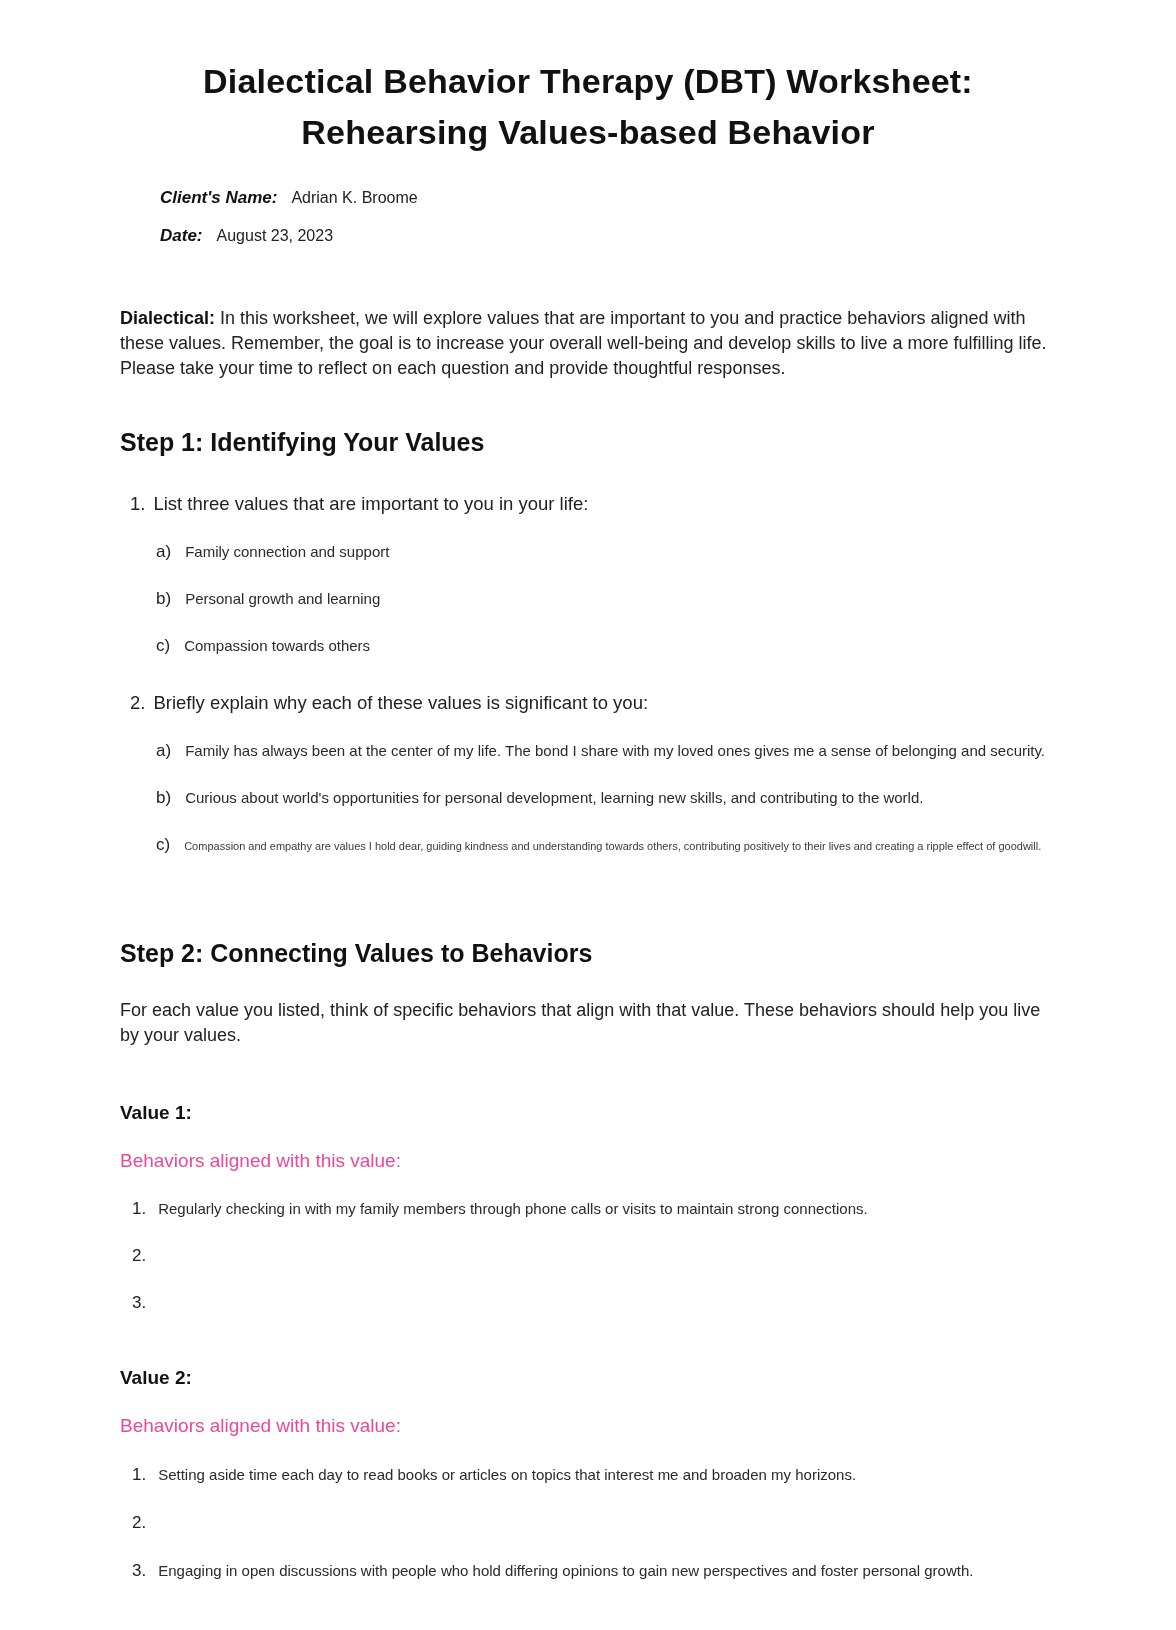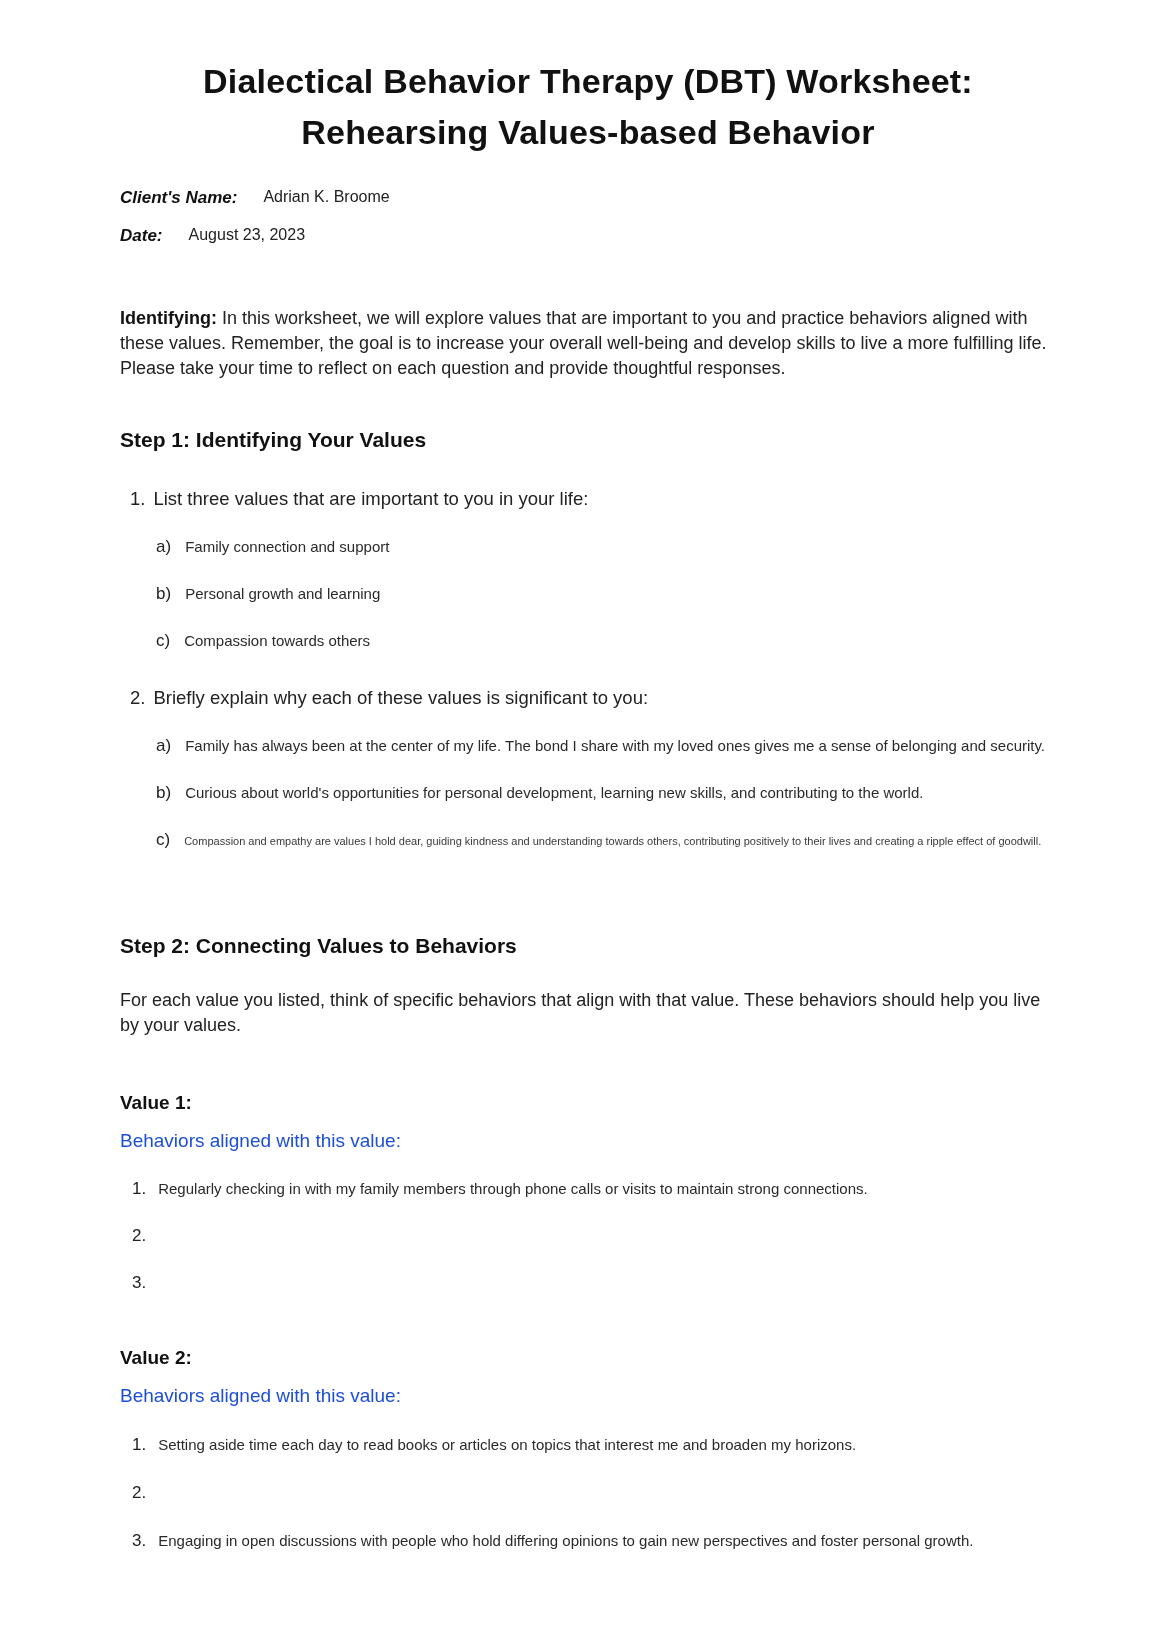--- a/index.html
+++ b/index.html
@@ -20,44 +20,45 @@
     text-align: center;
     font-size: 34px;
     font-weight: 700;
     line-height: 1.5;
     color: #111;
     letter-spacing: 0.2px;
     margin-bottom: 30px;
   }
   .field-row {
     display: flex;
-    align-items: flex-start;
-    gap: 26px;
+    align-items: center;
+    gap: 14px;
     margin-top: 18px;
+    margin-left: 40px;
   }
   .field-label {
     font-size: 17px;
     font-weight: 700;
     font-style: italic;
     color: #111;
   }
   .field-value {
     font-size: 16px;
     color: #222;
   }
   .instructions {
     margin-top: 60px;
     font-size: 18px;
     line-height: 1.4;
     color: #222;
   }
   .instructions b { color: #111; }
   .step-heading {
     margin-top: 46px;
-    font-size: 21px;
+    font-size: 25px;
     font-weight: 700;
     color: #111;
   }
   .question {
     display: flex;
     align-items: baseline;
     gap: 8px;
     margin-top: 36px;
     padding-left: 10px;
     font-size: 18.5px;
@@ -87,23 +88,23 @@
     line-height: 1.4;
     color: #222;
   }
   .value-heading {
     margin-top: 54px;
     font-size: 19px;
     font-weight: 700;
     color: #111;
   }
   .value-subheading {
-    margin-top: 16px;
+    margin-top: 26px;
     font-size: 19px;
-    color: #1d4ed8;
+    color: #ec4899;
   }
   .num-item {
     display: flex;
     align-items: baseline;
     gap: 12px;
     margin-top: 27px;
     padding-left: 12px;
   }
   .num-label {
     font-size: 17px;
@@ -125,21 +126,21 @@
   <div class="field-row">
     <span class="field-label">Client's Name:</span>
     <span class="field-value">Adrian K. Broome</span>
   </div>
 
   <div class="field-row">
     <span class="field-label">Date:</span>
     <span class="field-value">August 23, 2023</span>
   </div>
 
-  <p class="instructions"><b>Identifying:</b><span> In this worksheet, we will explore values that are important to you and practice behaviors aligned with these values. Remember, the goal is to increase your overall well-being and develop skills to live a more fulfilling life. Please take your time to reflect on each question and provide thoughtful responses.</span></p>
+  <p class="instructions"><b>Dialectical:</b><span> In this worksheet, we will explore values that are important to you and practice behaviors aligned with these values. Remember, the goal is to increase your overall well-being and develop skills to live a more fulfilling life. Please take your time to reflect on each question and provide thoughtful responses.</span></p>
 
   <h2 class="step-heading">Step 1: Identifying Your Values</h2>
 
   <div class="question">
     <span class="q-num">1.</span>
     <span class="q-text">List three values that are important to you in your life:</span>
   </div>
 
   <div class="sub-item">
     <span class="sub-label">a)</span>

